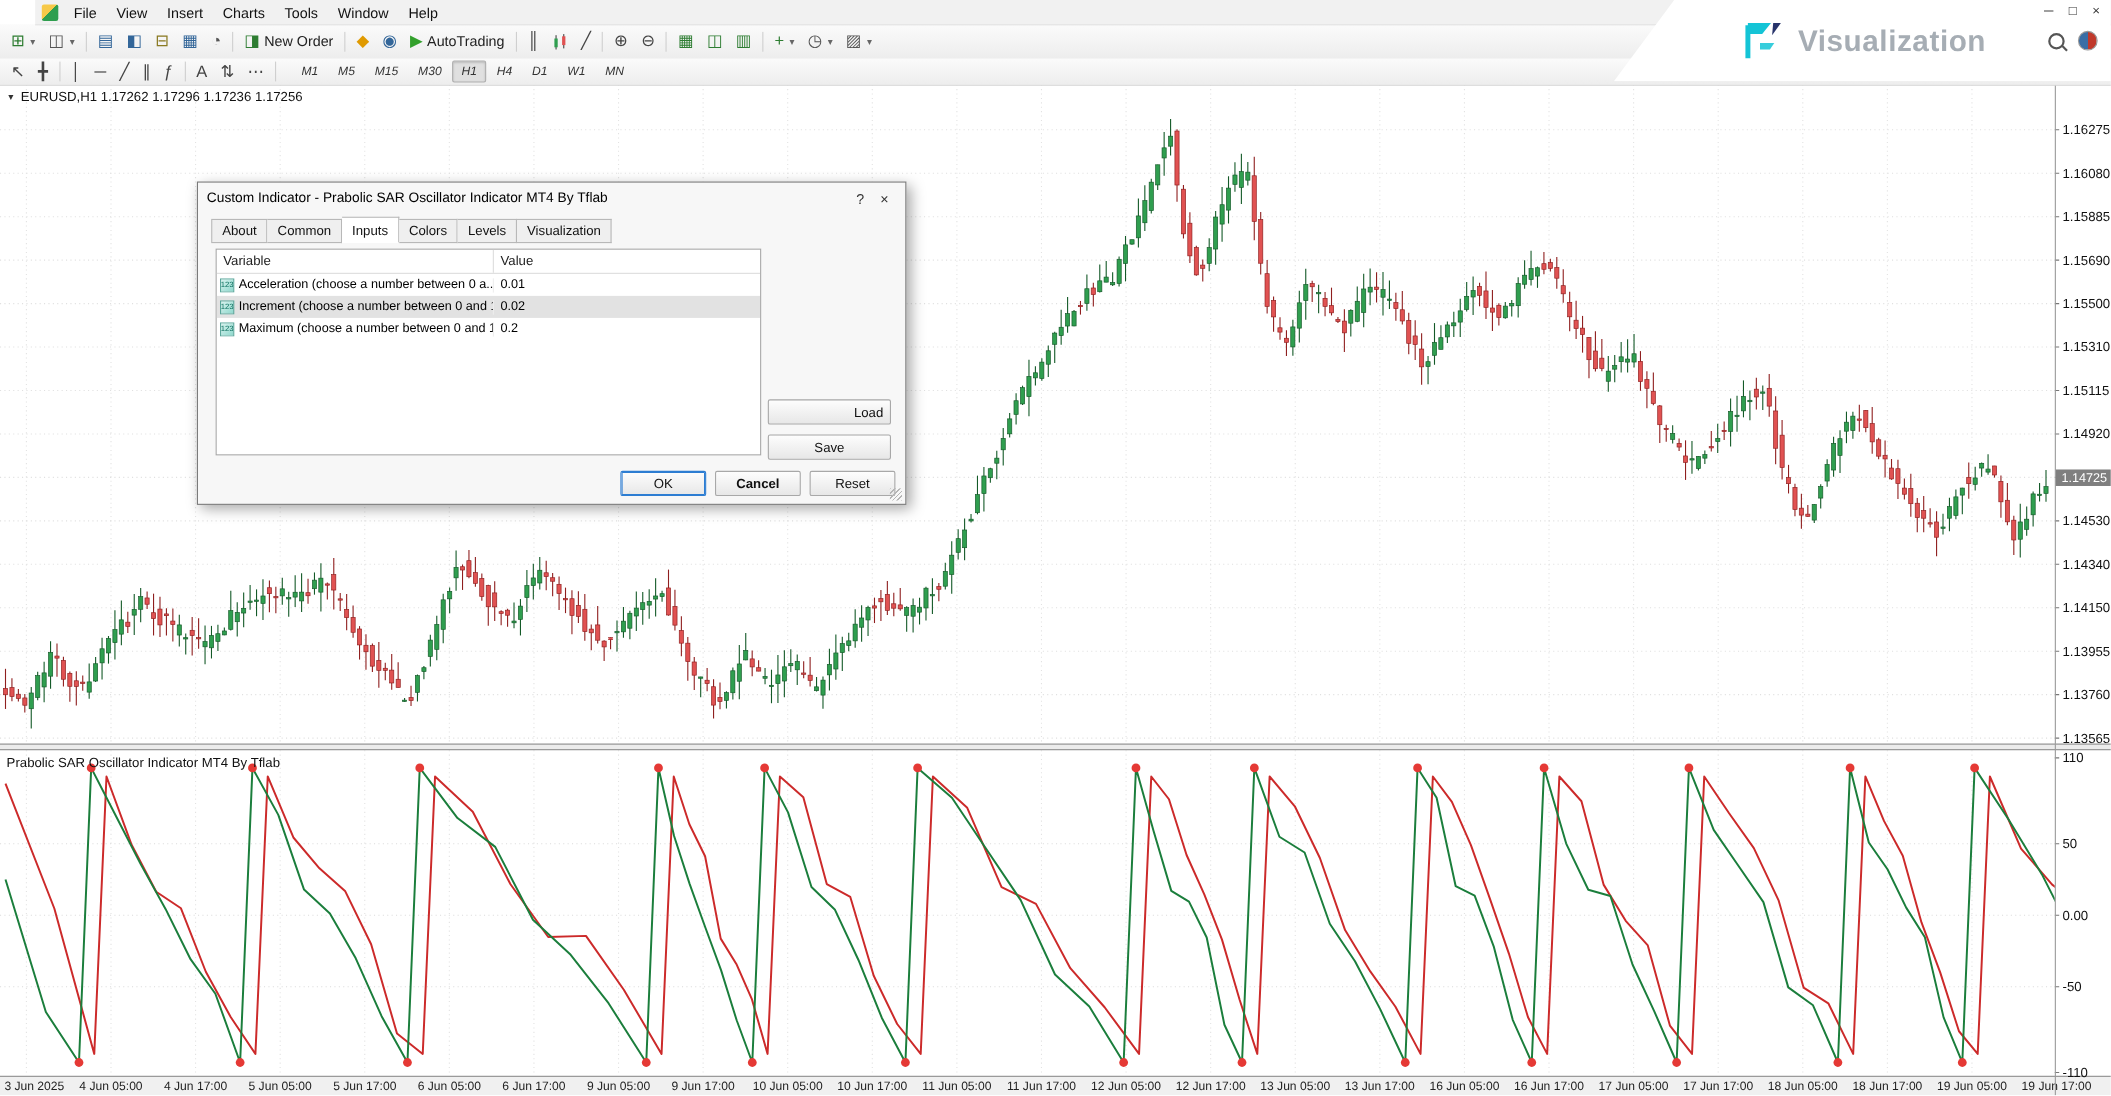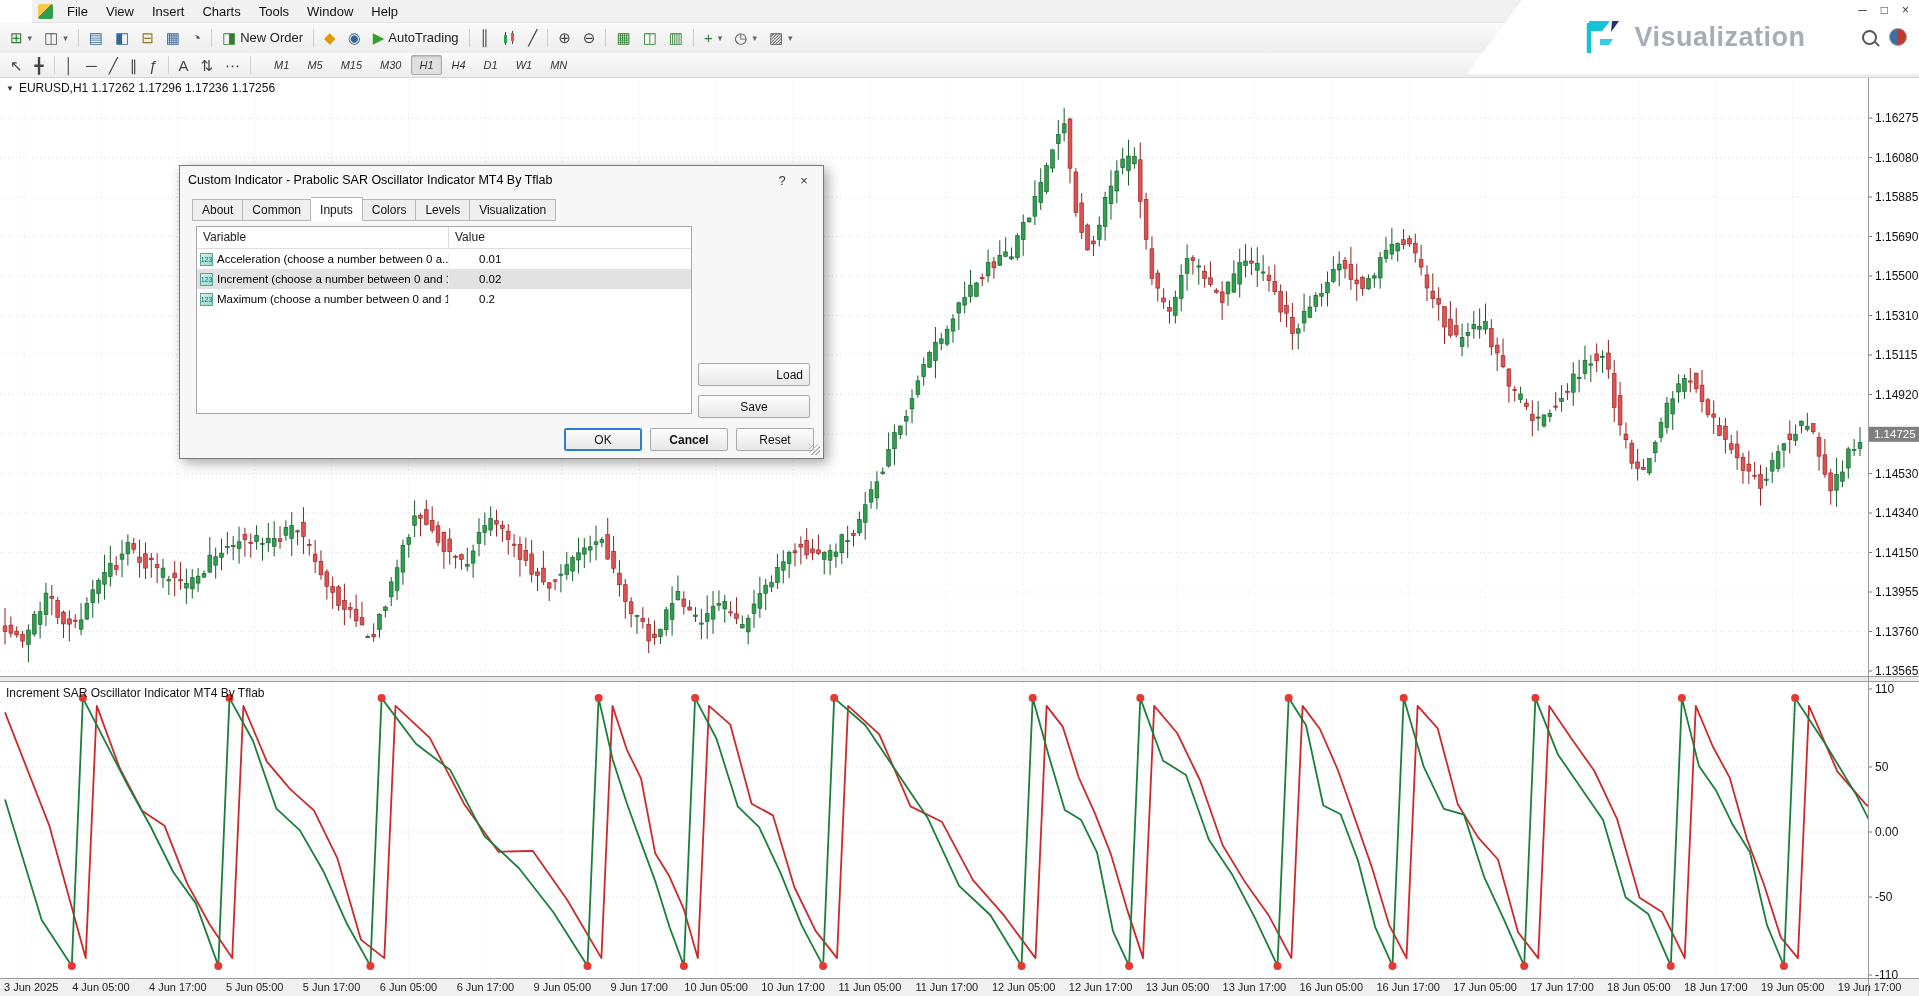--- a/index.html
+++ b/index.html
@@ -55,21 +55,21 @@
   .dlg-tab{padding:3px 9px;font-size:12px;color:#111;background:#efefef;border:1px solid #b8b8b8;border-left-width:0;cursor:default;}
   .dlg-tab:first-child{border-left-width:1px;}
   .dlg-tab.active{background:#fff;border-bottom-color:#fff;padding-top:5px;}
   #dlg-table{position:absolute;left:16px;top:60px;width:494px;height:186px;background:#fff;border:1px solid #a8a8a8;overflow:hidden;}
   .pt-head{display:flex;height:21px;line-height:21px;border-bottom:1px solid #ddd;color:#222;}
   .pt-c1{width:252px;padding-left:6px;border-right:1px solid #ddd;box-sizing:border-box;}
   .pt-c2{flex:1;padding-left:6px;}
   .pt-row{display:flex;height:20px;align-items:center;cursor:default;}
   .pt-row.sel{background:#e2e2e2;}
   .pt-name{width:252px;display:flex;align-items:center;gap:4px;padding-left:3px;border-right:1px solid #eee;white-space:nowrap;overflow:hidden;box-sizing:border-box;font-size:11.5px;}
-  .pt-val{flex:1;padding-left:6px;font-size:11.5px;margin-left:24px;}
+  .pt-val{flex:1;padding-left:6px;font-size:11.5px;}
   .pt-icon{width:13px;height:13px;flex:0 0 13px;background:linear-gradient(135deg,#d9f3ef,#8fd8cd);border:1px solid #5aa79b;font-size:7px;color:#0a6e5c;display:flex;align-items:center;justify-content:center;box-sizing:border-box;}
   .dbtn{position:absolute;height:23px;background:linear-gradient(#fdfdfd,#e7e7e7);border:1px solid #a8a8a8;border-radius:2px;font-size:12px;font-family:"Liberation Sans",sans-serif;color:#111;cursor:default;}
   #btn-load{left:518px;top:197px;width:112px;text-align:right;}
   #btn-save{left:518px;top:229px;width:112px;}
   #btn-ok{left:384px;top:262px;width:78px;border:1px solid #2d7dd2;box-shadow:inset 0 0 0 1px #2d7dd2;}
   #btn-cancel{left:470px;top:262px;width:78px;font-weight:bold;}
   #btn-reset{left:556px;top:262px;width:78px;text-align:center;}
   #dlg-grip{position:absolute;right:3px;bottom:3px;width:11px;height:11px;background:repeating-linear-gradient(135deg,#b5b5b5 0 1px,transparent 1px 3px);}
 </style>
 </head>
@@ -1031,21 +1031,21 @@
         </g>
         <line x1="1868.5" y1="0" x2="1868.5" y2="919" stroke="#9a9a9a"></line>
         <rect x="1869" y="349.8" width="50" height="15" fill="#7f7f7f"></rect>
         <text x="1874" y="361.3" font-size="11.5" fill="#ffffff" font-family="Liberation Sans, sans-serif">1.14725</text>
       </svg></div>
 
   <div id="symbol-label">
     <span class="arr">▼</span>
     <span>EURUSD,H1   1.17262 1.17296 1.17236 1.17256</span>
   </div>
-  <div id="indicator-label">Increment SAR Oscillator Indicator MT4 By Tflab</div>
+  <div id="indicator-label">Prabolic SAR Oscillator Indicator MT4 By Tflab</div>
 
   <div id="watermark">
     <svg width="42" height="42" viewBox="0 0 42 42">
       <path d="M9 7 V37" stroke="#14c4d6" stroke-width="4.5" fill="none"></path>
       <path d="M9 5 H30 L22 15 H9 Z" fill="#14c4d6"></path>
       <path d="M32 5 L39 5 L31 16 Z" fill="#27336b"></path>
       <path d="M20 23 H33 L29 29 H20 Z" fill="#14c4d6" opacity="0.85"></path>
     </svg>
     <span id="tf-text">Visualization</span>
   </div>

